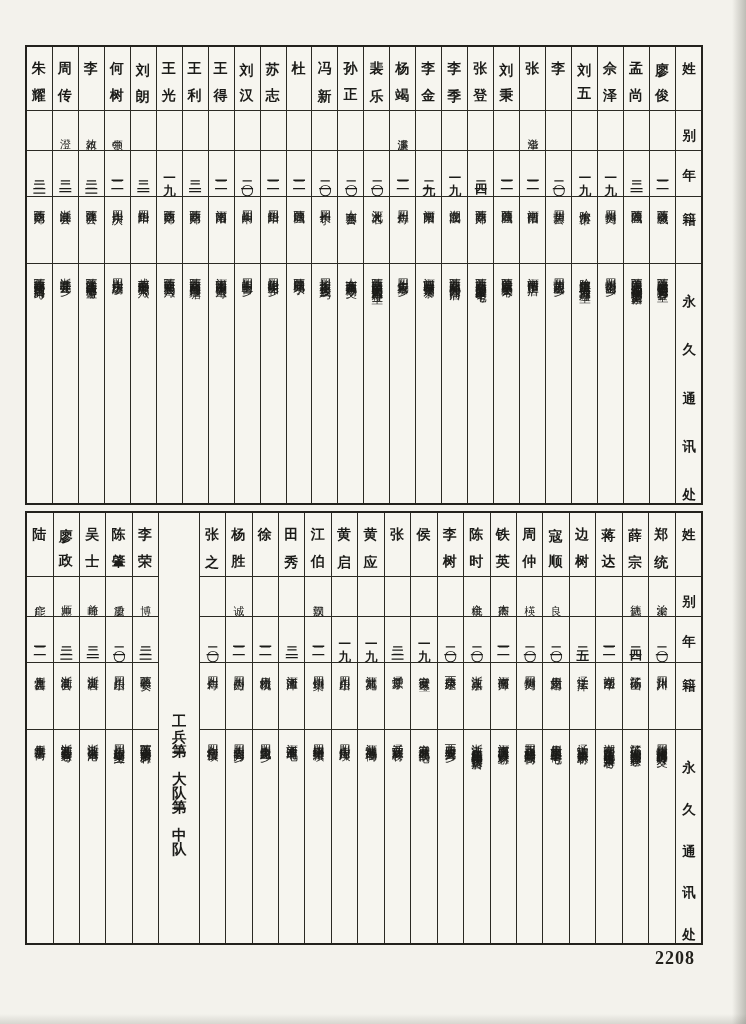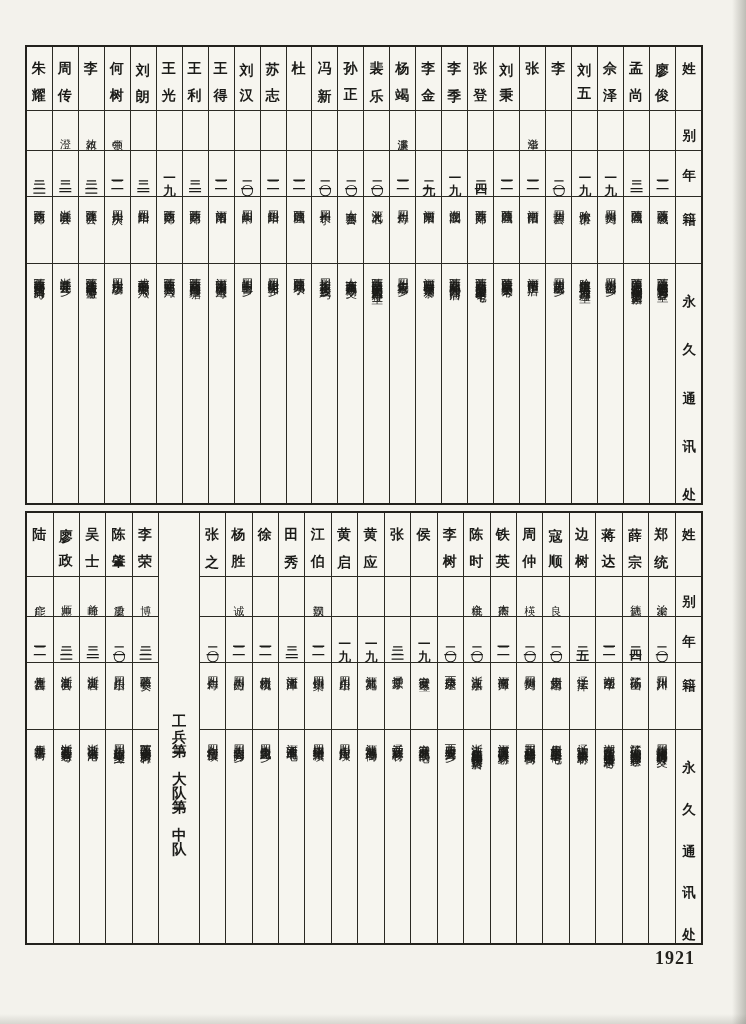--- a/index.html
+++ b/index.html
@@ -934,13 +934,13 @@
       </div>
       <div class="cell r-native">
         <span class="vtext">贵州盘县</span>
       </div>
       <div class="cell last">
         <span class="vtext">贵州盘县平街</span>
       </div>
     </div>
   </div>
 
-<div class="page-number">1921</div>
+<div class="page-number">2208</div>
 
 </body></html>

